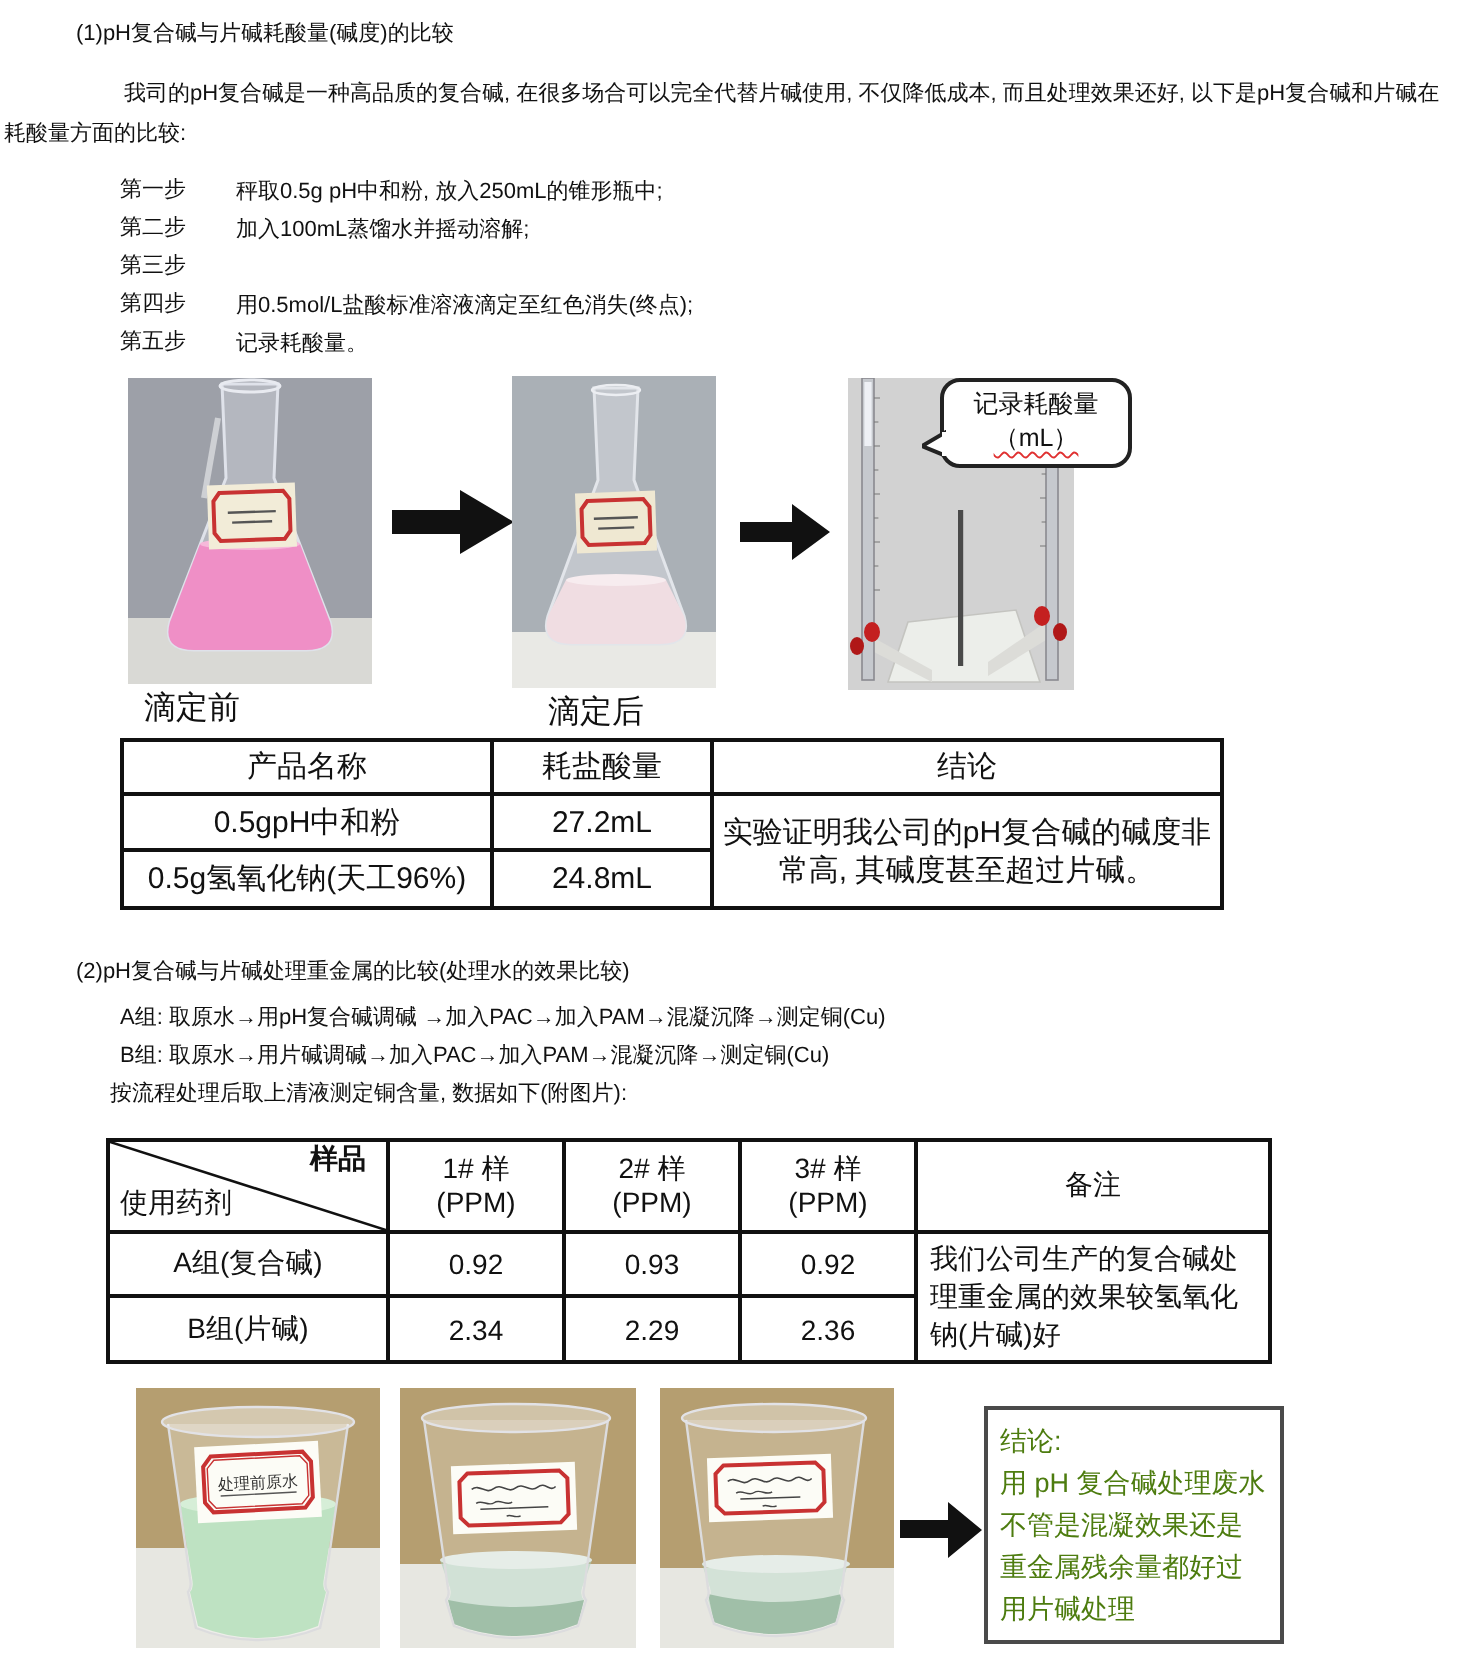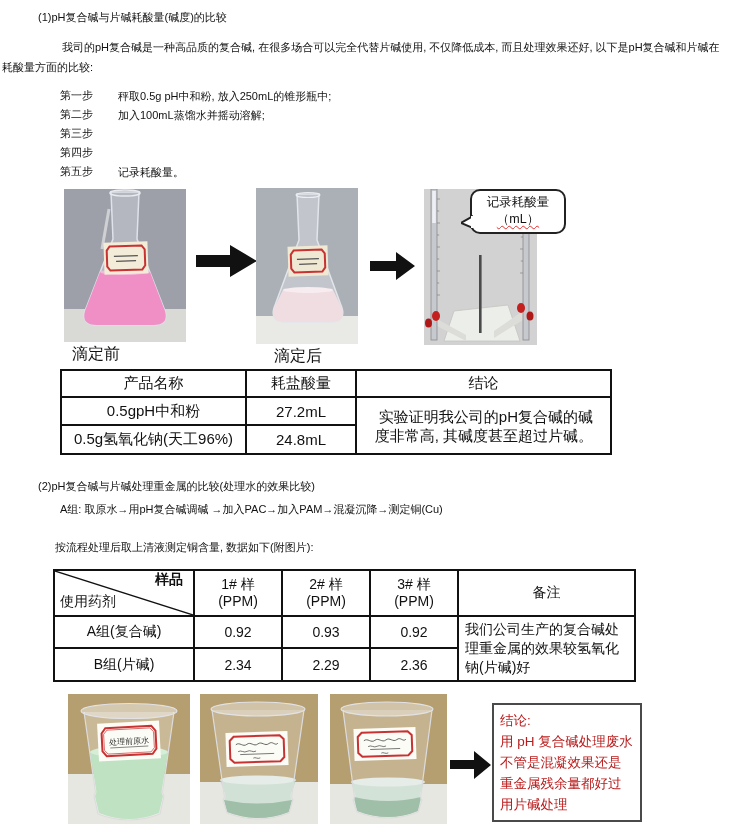--- a/index.html
+++ b/index.html
@@ -8,37 +8,37 @@
   .abs{position:absolute;}
   .doc-text{font-size:11px;line-height:19px;white-space:nowrap;}
   #intro{white-space:normal;width:726px;text-indent:60px;line-height:20px;}
   .step-row{display:flex;}
   .step-label{width:58px;flex:none;font-family:Liberation Mono, monospace;}
   .caption{font-size:16px;}
   
   table{border-collapse:collapse;table-layout:fixed;}
   th,td{border:2px solid #111;font-weight:normal;text-align:center;
         font-size:15px;padding:0 3px;overflow:hidden;margin-top:48px;}
-  #table1 td.conc{font-size:15px;text-align:right;line-height:19px;padding:2px 17px;}
+  #table1 td.conc{font-size:15px;text-align:center;line-height:19px;padding:2px 2px;}
   #table2 th,#table2 td{font-size:14px;}
   #table2 td.remark{text-align:left;line-height:19px;padding:2px 6px;}
   .hdr2{line-height:17px;}
   .corner{position:relative;height:44px;}
   .corner .diag{position:absolute;left:0;top:0;width:100%;height:100%;}
   .corner-top{position:absolute;top:0;right:10px;font-size:14px;font-weight:bold;}
   .corner-bottom{position:absolute;bottom:4px;left:5px;font-size:14px;}
   
   #callout{left:451px;top:189px;width:88px;background:#fff;border:2px solid #222;
            border-radius:10px;text-align:center;font-size:12.5px;line-height:17px;
            padding:3px 2px 4px 2px;margin-left:19px;}
   #callout .tail{position:absolute;left:-11px;top:24px;}
   .wavy{text-decoration:underline wavy #e03030 1px;text-underline-offset:2px;}
   
   #conclusion-box{left:492px;top:703px;width:134px;border:2px solid #4a4a4a;
-                  color:#b91c1c;font-size:13.5px;line-height:21px;padding:5px 6px;}
+                  color:#4d7c0f;font-size:13.5px;line-height:21px;padding:5px 6px;}
 </style>
 </head>
 <body>
 
 <div id="page">
 
   <div class="abs doc-text" style="left:38px;top:8px;">(1)pH复合碱与片碱耗酸量(碱度)的比较</div>
 
   <div id="intro" class="abs doc-text" style="left:2px;top:37px;">我司的pH复合碱是一种高品质的复合碱, 在很多场合可以完全代替片碱使用, 不仅降低成本, 而且处理效果还好, 以下是pH复合碱和片碱在耗酸量方面的比较:</div>
 
@@ -49,20 +49,21 @@
     </div>
     <div class="step-row doc-text">
       <span class="step-label">第二步</span>
       <span>加入100mL蒸馏水并摇动溶解;</span>
     </div>
     <div class="step-row doc-text">
       <span class="step-label">第三步</span>
     </div>
     <div class="step-row doc-text">
       <span class="step-label">第四步</span>
+      <span>用0.5mol/L盐酸标准溶液滴定至红色消失(终点);</span>
     </div>
     <div class="step-row doc-text">
       <span class="step-label">第五步</span>
       <span>记录耗酸量。</span>
     </div>
   </div>
 
   <svg class="abs" style="left:64px;top:189px;" width="122" height="153" viewBox="0 0 122 153">
     <rect width="122" height="153" fill="#9da0a8"></rect>
     <rect y="120" width="122" height="33" fill="#d9d9d5"></rect>
@@ -148,20 +149,21 @@
     <tr style="height:29px;">
       <td>0.5g氢氧化钠(天工96%)</td>
       <td>24.8mL</td>
     </tr>
   </tbody>
     </table>
 
   <div class="abs doc-text" style="left:38px;top:477px;">(2)pH复合碱与片碱处理重金属的比较(处理水的效果比较)</div>
 
   <div class="abs doc-text" style="left:60px;top:500px;">A组: 取原水→用pH复合碱调碱 →加入PAC→加入PAM→混凝沉降→测定铜(Cu)</div>
+  <div class="abs doc-text" style="left:60px;top:519px;">B组: 取原水→用片碱调碱→加入PAC→加入PAM→混凝沉降→测定铜(Cu)</div>
   <div class="abs doc-text" style="left:55px;top:538px;">按流程处理后取上清液测定铜含量, 数据如下(附图片):</div>
 
   <table id="table2" class="abs" style="left:53px;top:569px;width:581px;">
     <colgroup>
         <col style="width:140px">
         <col style="width:88px">
         <col style="width:88px">
         <col style="width:88px">
         <col style="width:177px">
       </colgroup>

